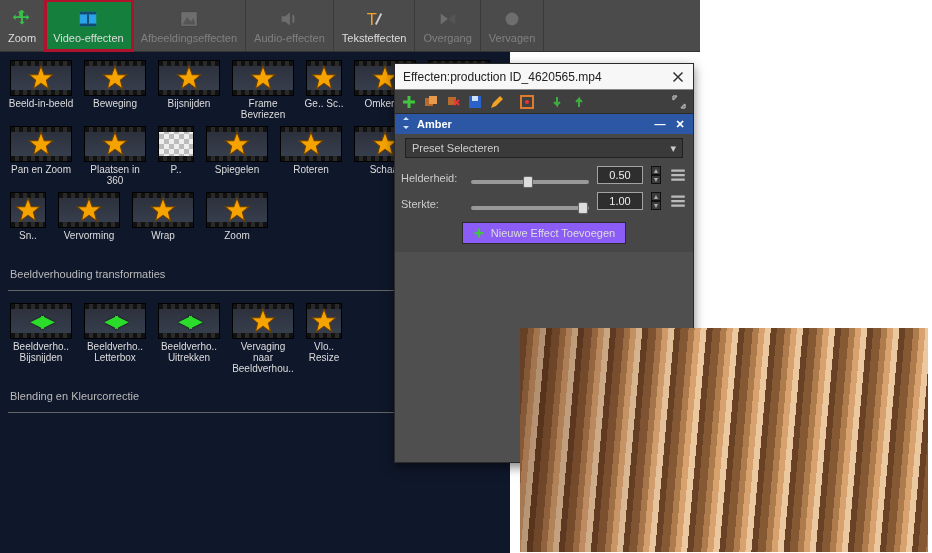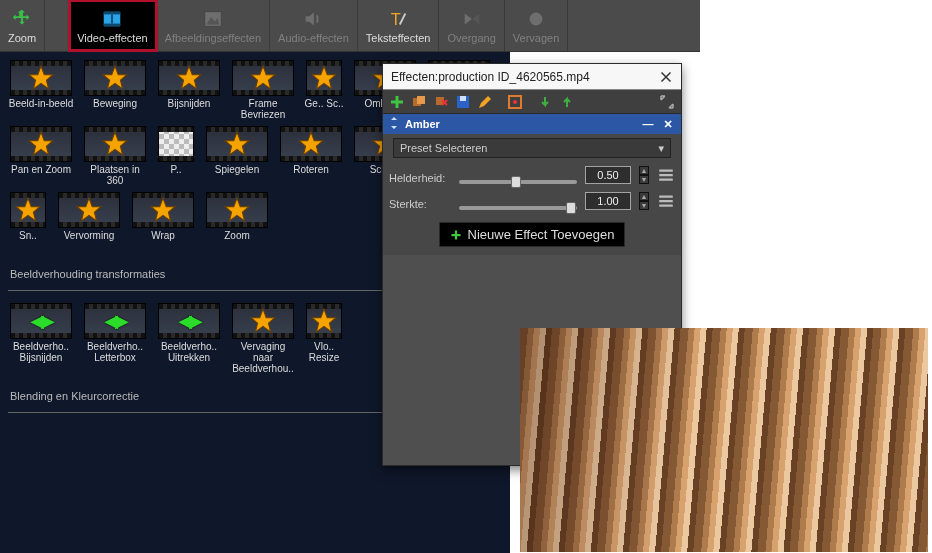--- a/index.html
+++ b/index.html
@@ -10,21 +10,21 @@
     position: absolute; left: 0; top: 0; width: 700px; height: 52px;
     background: #4b4b4b; display: flex; align-items: stretch;
     border-bottom: 1px solid #333;
   }
   .toolbar .tbtn {
     display: flex; flex-direction: column; align-items: center; justify-content: center;
     padding: 4px 8px; color: #ddd; font-size: 11px; gap: 2px;
     border-right: 1px solid #3a3a3a; cursor: pointer;
   }
   .toolbar .tbtn.disabled { color: #808080; }
-  .toolbar .tbtn.active-highlight { outline: 3px solid #b0122d; outline-offset: -2px; background:#000000;margin-left:24px; }
+  .toolbar .tbtn.active-highlight { outline: 3px solid #b0122d; outline-offset: -2px; background:#15803d; }
   .tbtn svg, .tbtn .glyph { width: 22px; height: 22px; display: block; }
 
   
   .effects-panel {
     position: absolute; left: 0; top: 52px; width: 510px; height: 534px;
     background: #0f172a; padding: 8px 8px; overflow: hidden; color: #ddd;
   }
   .effects-grid { display: flex; flex-wrap: wrap; gap: 6px 8px; }
   .eff {
     width: 66px; display: flex; flex-direction: column; align-items: center;
@@ -47,21 +47,21 @@
   .eff .label { line-height: 11px; min-height: 22px; }
 
   .section-label { color:#bbb; font-size:11px; margin: 10px 0 4px 2px; width:100%; }
   .section-rule { border: none; border-top:1px solid #666; margin-bottom:6px; }
 
   
   .star polygon { fill:#f5a300; stroke:#6b3e00; stroke-width:1; }
 
   
   .dialog {
-    position: absolute; left: 382px; top: 63px; width: 300px;
+    position: absolute; left: 394px; top: 63px; width: 300px;
     background: #555; border: 1px solid #2a2a2a; box-shadow: 0 4px 10px rgba(0,0,0,.5);
     color: #ddd; font-size: 11px;
   }
   .dialog .titlebar {
     height: 26px; background: #f7f7f7; color:#222; display:flex; align-items:center;
     padding: 0 4px 0 8px; font-size: 12px;
     border-bottom:1px solid #888;
   }
   .dialog .titlebar .spacer { flex:1; }
   .dialog .titlebar .x { width:22px; height:22px; display:flex; align-items:center; justify-content:center; cursor:pointer; }
@@ -107,22 +107,22 @@
   }
   .dialog .param-row .spin div {
     height:9px; background:#3a3a3a; border:1px solid #111; font-size:7px; color:#aaa;
     display:flex; align-items:center; justify-content:center; cursor:pointer;
   }
   .dialog .param-row .trailing {
     width:18px; height:18px; display:flex; align-items:center; justify-content:center; cursor:pointer;
   }
   .dialog .add-row { padding:8px; display:flex; justify-content:center; background:#474747; }
   .dialog .add-btn {
-    background:#000000; border:1px solid #2a2a2a; color:#ddd; padding:4px 10px;
-    display:flex; align-items:center; gap:6px; cursor:pointer; font-size:13px;
+    background:#8b5cf6; border:1px solid #2a2a2a; color:#ddd; padding:4px 10px;
+    display:flex; align-items:center; gap:6px; cursor:pointer; font-size:11px;
   }
   .dialog .blank { height:210px; background:#4f4f4f; }
 
   
   .preview {
     position:absolute; left:520px; top:328px; width:408px; height:224px;
     background:
       linear-gradient(100deg, rgba(50,20,10,.35), rgba(0,0,0,0) 40%),
       repeating-linear-gradient(95deg,
         #8a5a34 0 8px, #b07a4a 8px 14px, #d9a06a 14px 20px,

